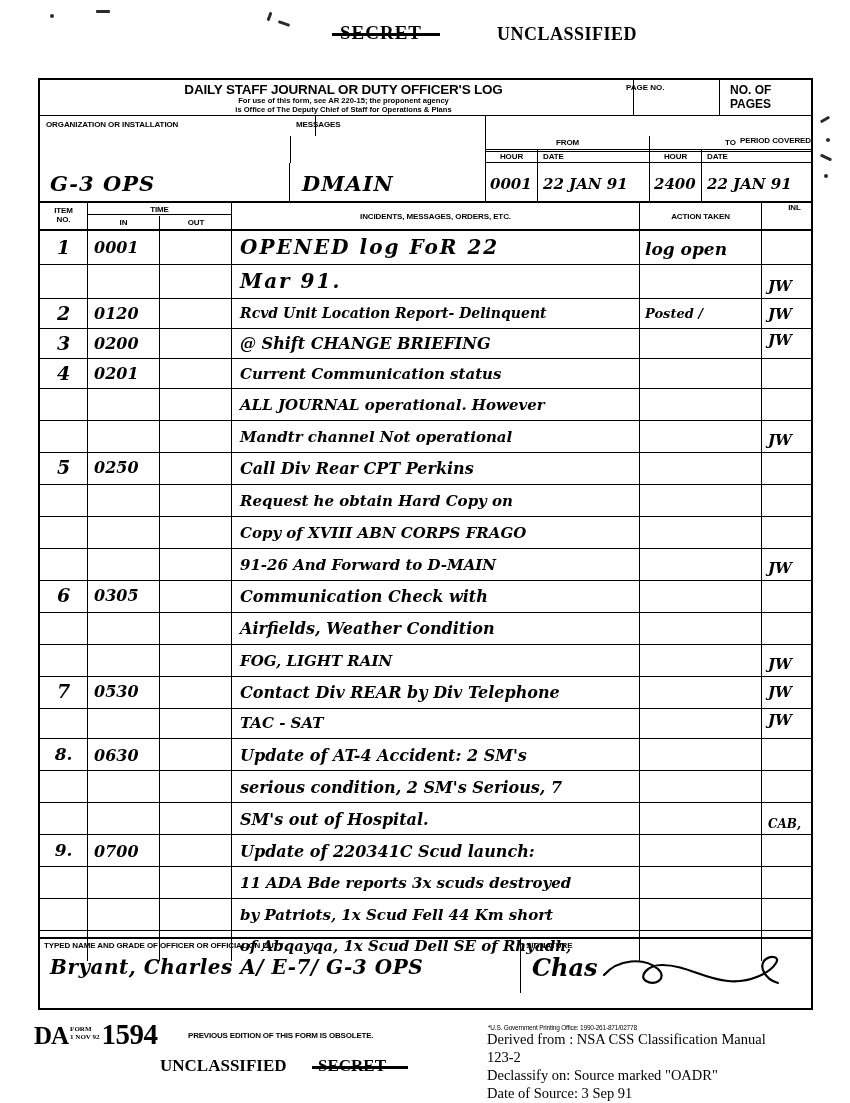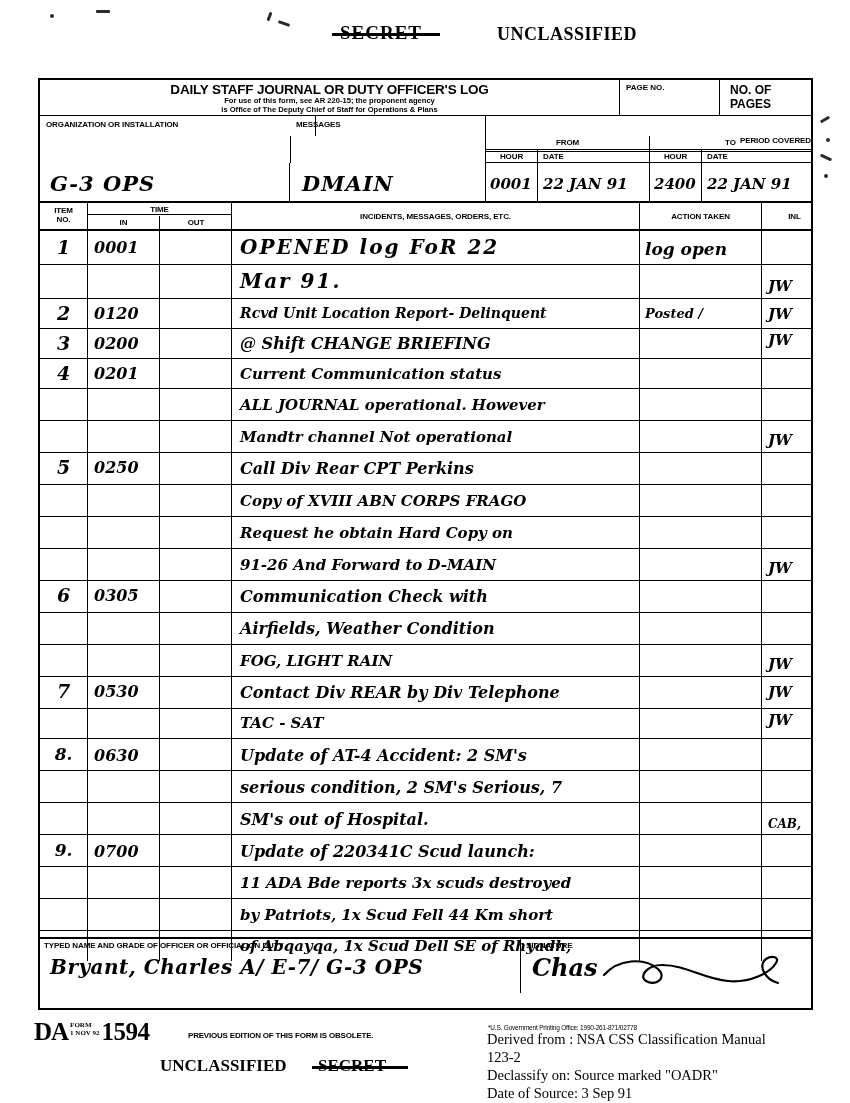--- a/index.html
+++ b/index.html
@@ -72,21 +72,21 @@
 
   
   .hdr-top {
     position: relative;
     height: 36px;
     border-bottom: 1.5px solid #000;
     box-sizing: border-box;
   }
   .hdr-title-wrap {
     position: absolute;
-    left: 0; top: 0;
+    left: 14px; top: 0;
     width: 580px;
     height: 100%;
     border-right: 1.5px solid #000;
     box-sizing: border-box;
     text-align: center;
     padding-top: 2px;
   }
   .hdr-title {
     font-size: 13.5px;
     font-weight: bold;
@@ -252,21 +252,21 @@
   .ch-time-lbl { text-align: center; padding-top: 2px; border-bottom: 1.2px solid #000; height: 12px; box-sizing: border-box;}
   .ch-in { position: absolute; left: 0; top: 13px; width: 72px; height: 15px; border-right: 1.2px solid #000;
     box-sizing: border-box; text-align:center; padding-top: 2px;}
   .ch-out { position: absolute; left: 72px; top: 13px; width: 72px; height: 15px;
     box-sizing: border-box; text-align:center; padding-top: 2px;}
   .ch-inc { position: absolute; left: 192px; top: 0; width: 408px; height: 100%;
     border-right: 1.5px solid #000; box-sizing: border-box; text-align:center; padding-top: 9px;}
   .ch-act { position: absolute; left: 600px; top: 0; width: 122px; height: 100%;
     border-right: 1.5px solid #000; box-sizing: border-box; text-align:center; padding-top: 9px;}
   .ch-inl { position: absolute; left: 738px; top: 0; right: 0; height: 100%;
-    box-sizing: border-box; text-align:center; padding-top: 9px;}
+    box-sizing: border-box; text-align:center; }
   .ch2 { font-size: 8px; font-weight: bold; letter-spacing: -0.1px; }
 
   
   .body {
     position: relative;
     height: 706px;
   }
   .row {
     position: relative;
     height: 34px;
@@ -336,21 +336,21 @@
   
   .da-form {
     position: absolute;
     left: 34px;
     top: 1018px;
     font-family: "Liberation Serif", serif;
     font-weight: bold;
   }
   .da-da { font-size: 25px; letter-spacing: -1px; }
   .da-small { font-size: 7px; line-height: 8px; display: inline-block; vertical-align: 5px; margin: 0 2px;}
-  .da-num { font-size: 25px; letter-spacing: -0.5px;}
+  .da-num { font-size: 29px; letter-spacing: -0.5px;}
   .prev-ed {
     position: absolute;
     left: 188px; top: 1031px;
     font-size: 8px; font-weight: bold;
     letter-spacing: -0.2px;
   }
   .gpo {
     position: absolute;
     left: 488px; top: 1024px;
     font-size: 6.5px;
@@ -668,42 +668,42 @@
       <div class="c-item">
           <div class="t-item"></div>
         </div>
       <div class="c-in">
           <div class="t-time"></div>
         </div>
       <div class="c-out">
           <div class="t-time"></div>
         </div>
       <div class="c-inc">
+          <div class="t-inc" style="font-size:15px;padding-top:7px">Request  he  obtain  Hard Copy on</div>
+        </div>
+      <div class="c-act">
+          <div class="t-act"></div>
+        </div>
+      <div class="c-inl">
+          <div class="t-inl"></div>
+        </div>
+    </div>
+
+    <div class="row" style="height:32px">
+      <div class="c-item">
+          <div class="t-item"></div>
+        </div>
+      <div class="c-in">
+          <div class="t-time"></div>
+        </div>
+      <div class="c-out">
+          <div class="t-time"></div>
+        </div>
+      <div class="c-inc">
           <div class="t-inc" style="font-size:15px;padding-top:7px">Copy of  XVIII ABN CORPS FRAGO</div>
-        </div>
-      <div class="c-act">
-          <div class="t-act"></div>
-        </div>
-      <div class="c-inl">
-          <div class="t-inl"></div>
-        </div>
-    </div>
-
-    <div class="row" style="height:32px">
-      <div class="c-item">
-          <div class="t-item"></div>
-        </div>
-      <div class="c-in">
-          <div class="t-time"></div>
-        </div>
-      <div class="c-out">
-          <div class="t-time"></div>
-        </div>
-      <div class="c-inc">
-          <div class="t-inc" style="font-size:15px;padding-top:7px">Request  he  obtain  Hard Copy on</div>
         </div>
       <div class="c-act">
           <div class="t-act"></div>
         </div>
       <div class="c-inl">
           <div class="t-inl"></div>
         </div>
     </div>
 
     <div class="row" style="height:32px">

